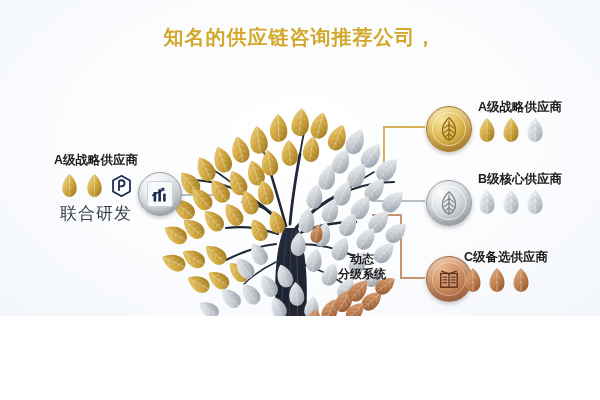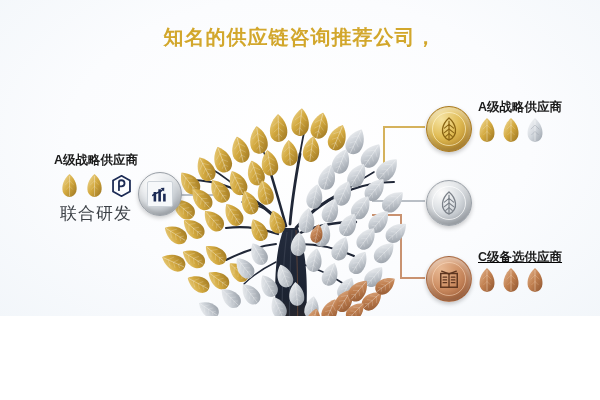--- a/index.html
+++ b/index.html
@@ -369,33 +369,53 @@
 
   <div class="coin silverc" style="left:426px;top:180px;">
     <div class="inner">
       <svg width="22" height="24" viewBox="0 0 22 26">
         <path d="M11 1 C11 1 5 6 4 13 C3.3 18 6 23 11 25 C16 23 18.7 18 18 13 C17 6 11 1 11 1 Z" fill="none" stroke="#7b8189" stroke-width="1.4"></path>
         <path d="M11 4 L11 25" stroke="#7b8189" stroke-width="1.3"></path>
         <path d="M11 8 L6 12 M11 8 L16 12 M11 13 L6 17 M11 13 L16 17 M11 18 L7.5 21 M11 18 L14.5 21" stroke="#7b8189" stroke-width="1.2" fill="none" stroke-linecap="round"></path>
       </svg>
     </div>
   </div>
+  <div class="grp" style="left:478px;top:172px;">
+    <div class="lbl">B级核心供应商</div>
+    <div class="leaves">
+      <svg width="18" height="24" viewBox="0 0 24 34">
+        <path d="M12 0 C3 8 0 18 2 26 C4 32 9 34 12 34 C15 34 20 32 22 26 C24 18 21 8 12 0 Z" fill="url(#sg1)"></path>
+        <path d="M12 3 L12 33" stroke="rgba(255,255,255,.7)" stroke-width="1"></path>
+        <path d="M12 10 L6 16 M12 10 L18 16 M12 19 L7 24 M12 19 L17 24" stroke="rgba(120,128,138,.45)" stroke-width=".9" fill="none"></path>
+      </svg>
+      <svg width="18" height="24" viewBox="0 0 24 34">
+        <path d="M12 0 C3 8 0 18 2 26 C4 32 9 34 12 34 C15 34 20 32 22 26 C24 18 21 8 12 0 Z" fill="url(#sg1)"></path>
+        <path d="M12 3 L12 33" stroke="rgba(255,255,255,.7)" stroke-width="1"></path>
+        <path d="M12 10 L6 16 M12 10 L18 16 M12 19 L7 24 M12 19 L17 24" stroke="rgba(120,128,138,.45)" stroke-width=".9" fill="none"></path>
+      </svg>
+      <svg width="18" height="24" viewBox="0 0 24 34">
+        <path d="M12 0 C3 8 0 18 2 26 C4 32 9 34 12 34 C15 34 20 32 22 26 C24 18 21 8 12 0 Z" fill="url(#sg1)"></path>
+        <path d="M12 3 L12 33" stroke="rgba(255,255,255,.7)" stroke-width="1"></path>
+        <path d="M12 10 L6 16 M12 10 L18 16 M12 19 L7 24 M12 19 L17 24" stroke="rgba(120,128,138,.45)" stroke-width=".9" fill="none"></path>
+      </svg>
+    </div>
+  </div>
 
   <div class="coin bronzec" style="left:426px;top:256px;">
     <div class="inner">
       <svg width="22" height="22" viewBox="0 0 24 24">
         <rect x="3" y="6" width="18" height="15" fill="none" stroke="#5e3620" stroke-width="1.6"></rect>
         <path d="M12 6 L12 21" stroke="#5e3620" stroke-width="1.5"></path>
         <path d="M5.5 10 L9.5 10 M5.5 13 L9.5 13 M5.5 16 L9.5 16
                  M14.5 10 L18.5 10 M14.5 13 L18.5 13 M14.5 16 L18.5 16" stroke="#5e3620" stroke-width="1.2" stroke-linecap="round"></path>
         <path d="M4 3.5 L12 6.5 L20 3.5" fill="none" stroke="#5e3620" stroke-width="1.5" stroke-linecap="round"></path>
       </svg>
     </div>
   </div>
-  <div class="grp" style="left:478px;top:250px;text-decoration:underline;">
+  <div class="grp" style="left:464px;top:250px;">
     <div class="lbl">C级备选供应商</div>
     <div class="leaves">
       <svg width="18" height="24" viewBox="0 0 24 34">
         <defs>
             <linearGradient id="bg1" x1="0" y1="0" x2="1" y2="1">
           <stop offset="0%" stop-color="#e6b892"></stop>
               <stop offset="50%" stop-color="#c07f4f"></stop>
               <stop offset="100%" stop-color="#8e5530"></stop>
         </linearGradient>
           </defs>
@@ -409,14 +429,18 @@
         <path d="M12 10 L6 16 M12 10 L18 16 M12 19 L7 24 M12 19 L17 24" stroke="rgba(255,230,205,.35)" stroke-width=".9" fill="none"></path>
       </svg>
       <svg width="18" height="24" viewBox="0 0 24 34">
         <path d="M12 0 C3 8 0 18 2 26 C4 32 9 34 12 34 C15 34 20 32 22 26 C24 18 21 8 12 0 Z" fill="url(#bg1)"></path>
         <path d="M12 3 L12 33" stroke="rgba(255,235,215,.6)" stroke-width="1"></path>
         <path d="M12 10 L6 16 M12 10 L18 16 M12 19 L7 24 M12 19 L17 24" stroke="rgba(255,230,205,.35)" stroke-width=".9" fill="none"></path>
       </svg>
     </div>
   </div>
 
+  <div id="centercap">
+    <span>动态</span>
+    <span>分级系统</span>
+  </div>
 
 </div>
 
 </body></html>

